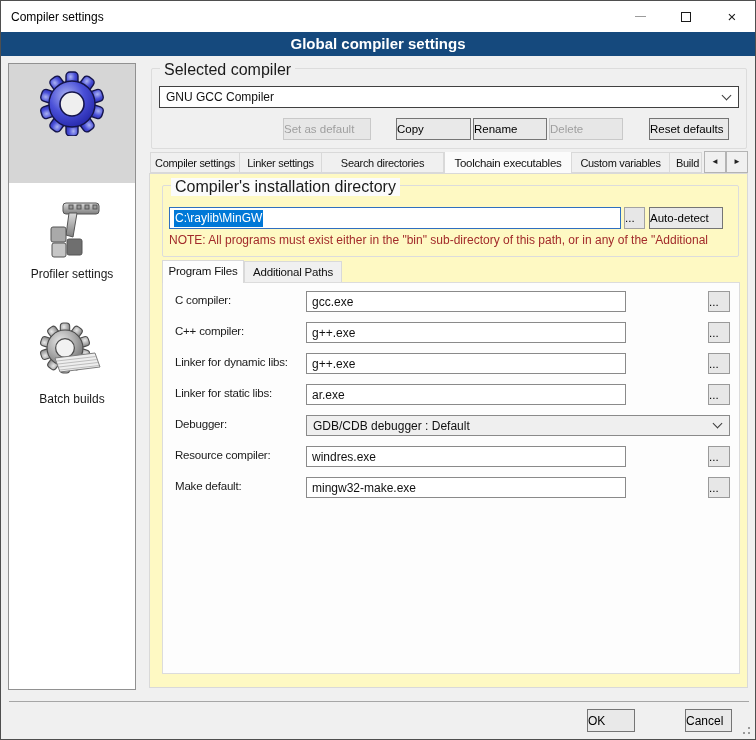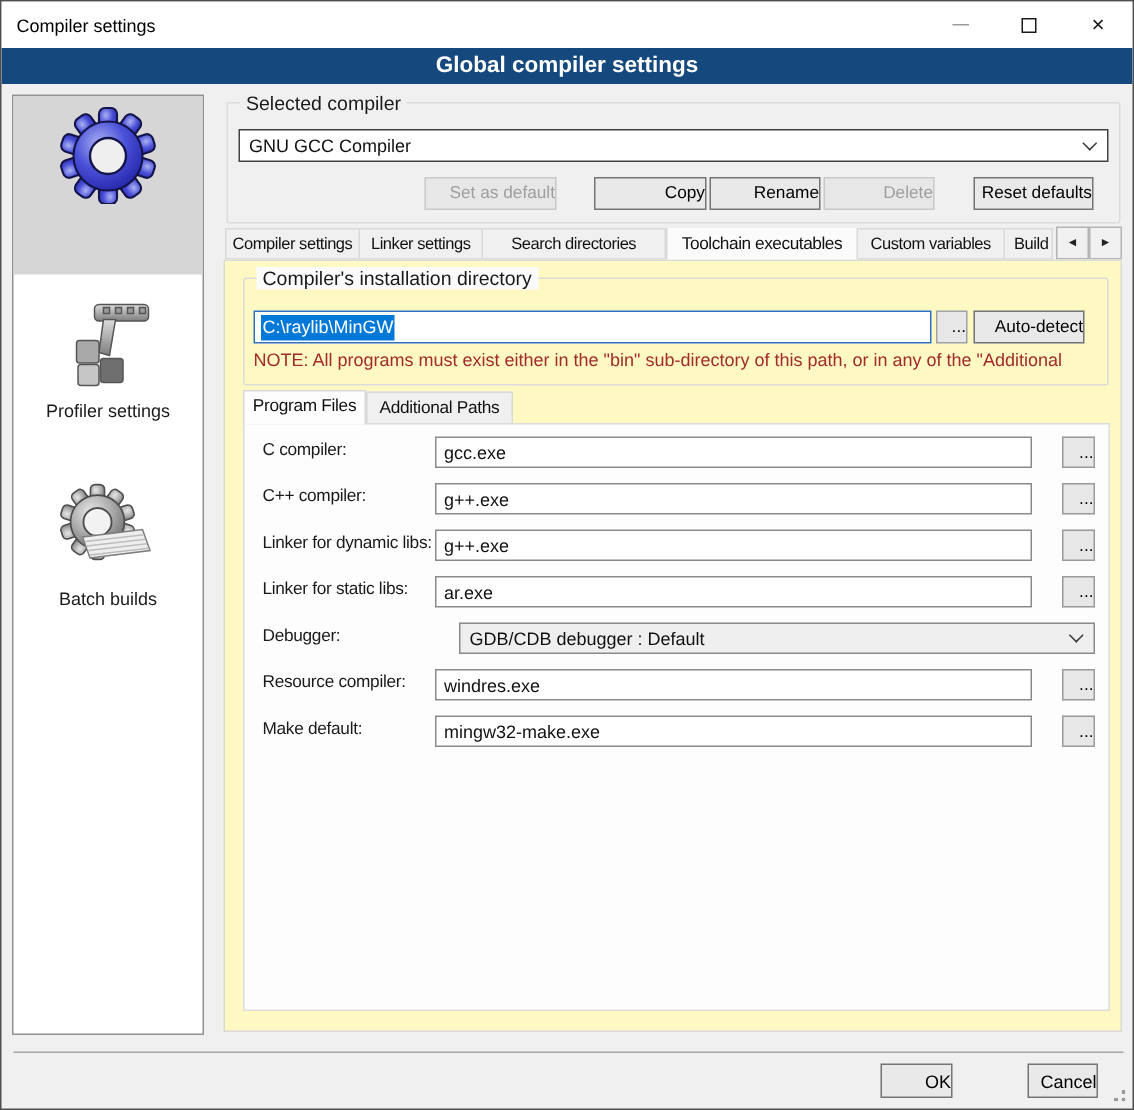--- a/index.html
+++ b/index.html
@@ -26,26 +26,26 @@
   
   .sidebar { position:absolute; left:7px; top:62px; width:128px; height:627px;
              background:#ffffff; border:1px solid #919191; }
   .side-item { position:absolute; left:0; width:126px; text-align:center; cursor:default; }
   .side-item.sel { background:#d6d6d6; }
   .side-item .icon-wrap { display:flex; justify-content:center; padding-top:6px; }
   .side-label { font-size:12px; color:#1a1a1a; line-height:15px; padding-top:4px; }
 
   
   .groupbox { position:absolute; border:1px solid #dcdcdc; border-radius:2px; }
-  .group-label { position:absolute; top:-8px; left:8px; padding:0 4px; font-size:13px; color:#1a1a1a; }
+  .group-label { position:absolute; top:-8px; left:8px; padding:0 4px; font-size:16px; color:#1a1a1a; }
 
   
   .btn { position:absolute; height:22px; background:#e9e9e9; border:1px solid #757575;
          font-family:"Liberation Sans",sans-serif; font-size:11.5px; color:#000;
-         text-align:right; line-height:20px; }
+         text-align:left; line-height:20px; }
   .btn.disabled { color:#9f9f9f; border-color:#c9c9c9; background:#e7e7e7; }
   .combo { position:absolute; height:22px; background:#fff; border:1px solid #404040;
            display:flex; align-items:center; padding:0 8px 0 6px; }
   .combo .val { flex:1; white-space:nowrap; overflow:hidden; }
   .chev { width:7px; height:7px; border-right:1.5px solid #3c3c3c; border-bottom:1.5px solid #3c3c3c;
           transform:rotate(45deg); margin-top:-4px; flex:none; }
   .tinput { position:absolute; height:21px; background:#fff; border:1px solid #8a8a8a;
             font-family:"Liberation Sans",sans-serif; font-size:12px; padding:0 5px; color:#111; }
 
   
@@ -75,21 +75,21 @@
   
   .subtab { position:absolute; height:22px; line-height:21px; text-align:center; font-size:11.5px;
             letter-spacing:-0.2px; background:#f0f0f0; border:1px solid #d9d9d9; overflow:hidden;
             white-space:nowrap; }
   .subtab.active { background:#fdfdfd; border-bottom:none; z-index:3; height:23px; }
   .subpage { position:absolute; left:12px; top:108px; width:578px; height:392px;
              background:#fdfdfd; border:1px solid #dcdcdc; }
 
   .frow { position:absolute; left:0; width:100%; height:22px; }
   .flabel { position:absolute; left:12px; top:3px; font-size:11.5px; letter-spacing:-0.2px; color:#1a1a1a; }
-  .finput { left:127px; width:398px; }
+  .finput { left:143px; width:320px; }
   .fbrowse { left:545px; width:22px; height:21px; line-height:18px; border-color:#9a9a9a; background:#e7e7e7; }
   .fcombo { left:143px; width:424px; height:21px; background:#efefef; border:1px solid #8a8a8a; }
 
   
   .footer-sep { position:absolute; left:8px; top:700px; width:740px; height:1px; background:#a6a6a6; }
   .grip { position:absolute; right:4px; bottom:4px; width:10px; height:10px;
           background:
             radial-gradient(circle at 8px 8px,#9a9a9a 1.2px,transparent 1.4px),
             radial-gradient(circle at 8px 3px,#9a9a9a 1.2px,transparent 1.4px),
             radial-gradient(circle at 3px 8px,#9a9a9a 1.2px,transparent 1.4px); }

